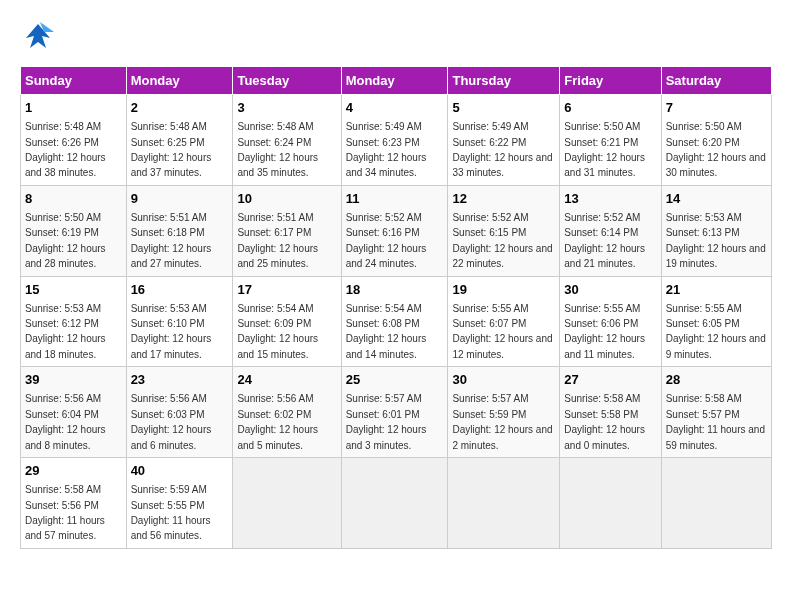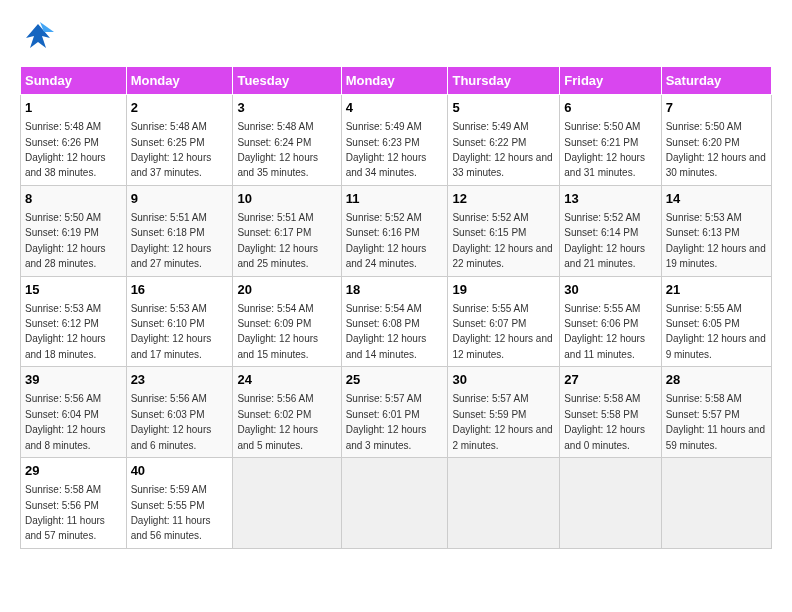--- a/index.html
+++ b/index.html
@@ -46,21 +46,21 @@
       font-size: 14px;
       color: #333;
       font-weight: bold;
     }
     table {
       width: 100%;
       border-collapse: collapse;
       font-size: 11px;
     }
     thead tr th {
-      background-color: #d946ef;
+      background-color: #a21caf;
       color: #fff;
       padding: 6px 4px;
       text-align: left;
       font-size: 13px;
       font-weight: bold;
       border: 1px solid #fff;
     }
     tbody tr td {
       border: 1px solid #ccc;
       padding: 4px 4px;
@@ -185,21 +185,21 @@
       <tr class="week-row">
         <td>
         <span class="day-num">15</span>
         <span class="day-info">Sunrise: 5:53 AM<br>Sunset: 6:12 PM<br>Daylight: 12 hours and 18 minutes.</span>
       </td>
         <td>
         <span class="day-num">16</span>
         <span class="day-info">Sunrise: 5:53 AM<br>Sunset: 6:10 PM<br>Daylight: 12 hours and 17 minutes.</span>
       </td>
         <td>
-        <span class="day-num">20</span>
+        <span class="day-num">17</span>
         <span class="day-info">Sunrise: 5:54 AM<br>Sunset: 6:09 PM<br>Daylight: 12 hours and 15 minutes.</span>
       </td>
         <td>
         <span class="day-num">18</span>
         <span class="day-info">Sunrise: 5:54 AM<br>Sunset: 6:08 PM<br>Daylight: 12 hours and 14 minutes.</span>
       </td>
         <td>
         <span class="day-num">19</span>
         <span class="day-info">Sunrise: 5:55 AM<br>Sunset: 6:07 PM<br>Daylight: 12 hours and 12 minutes.</span>
       </td>

